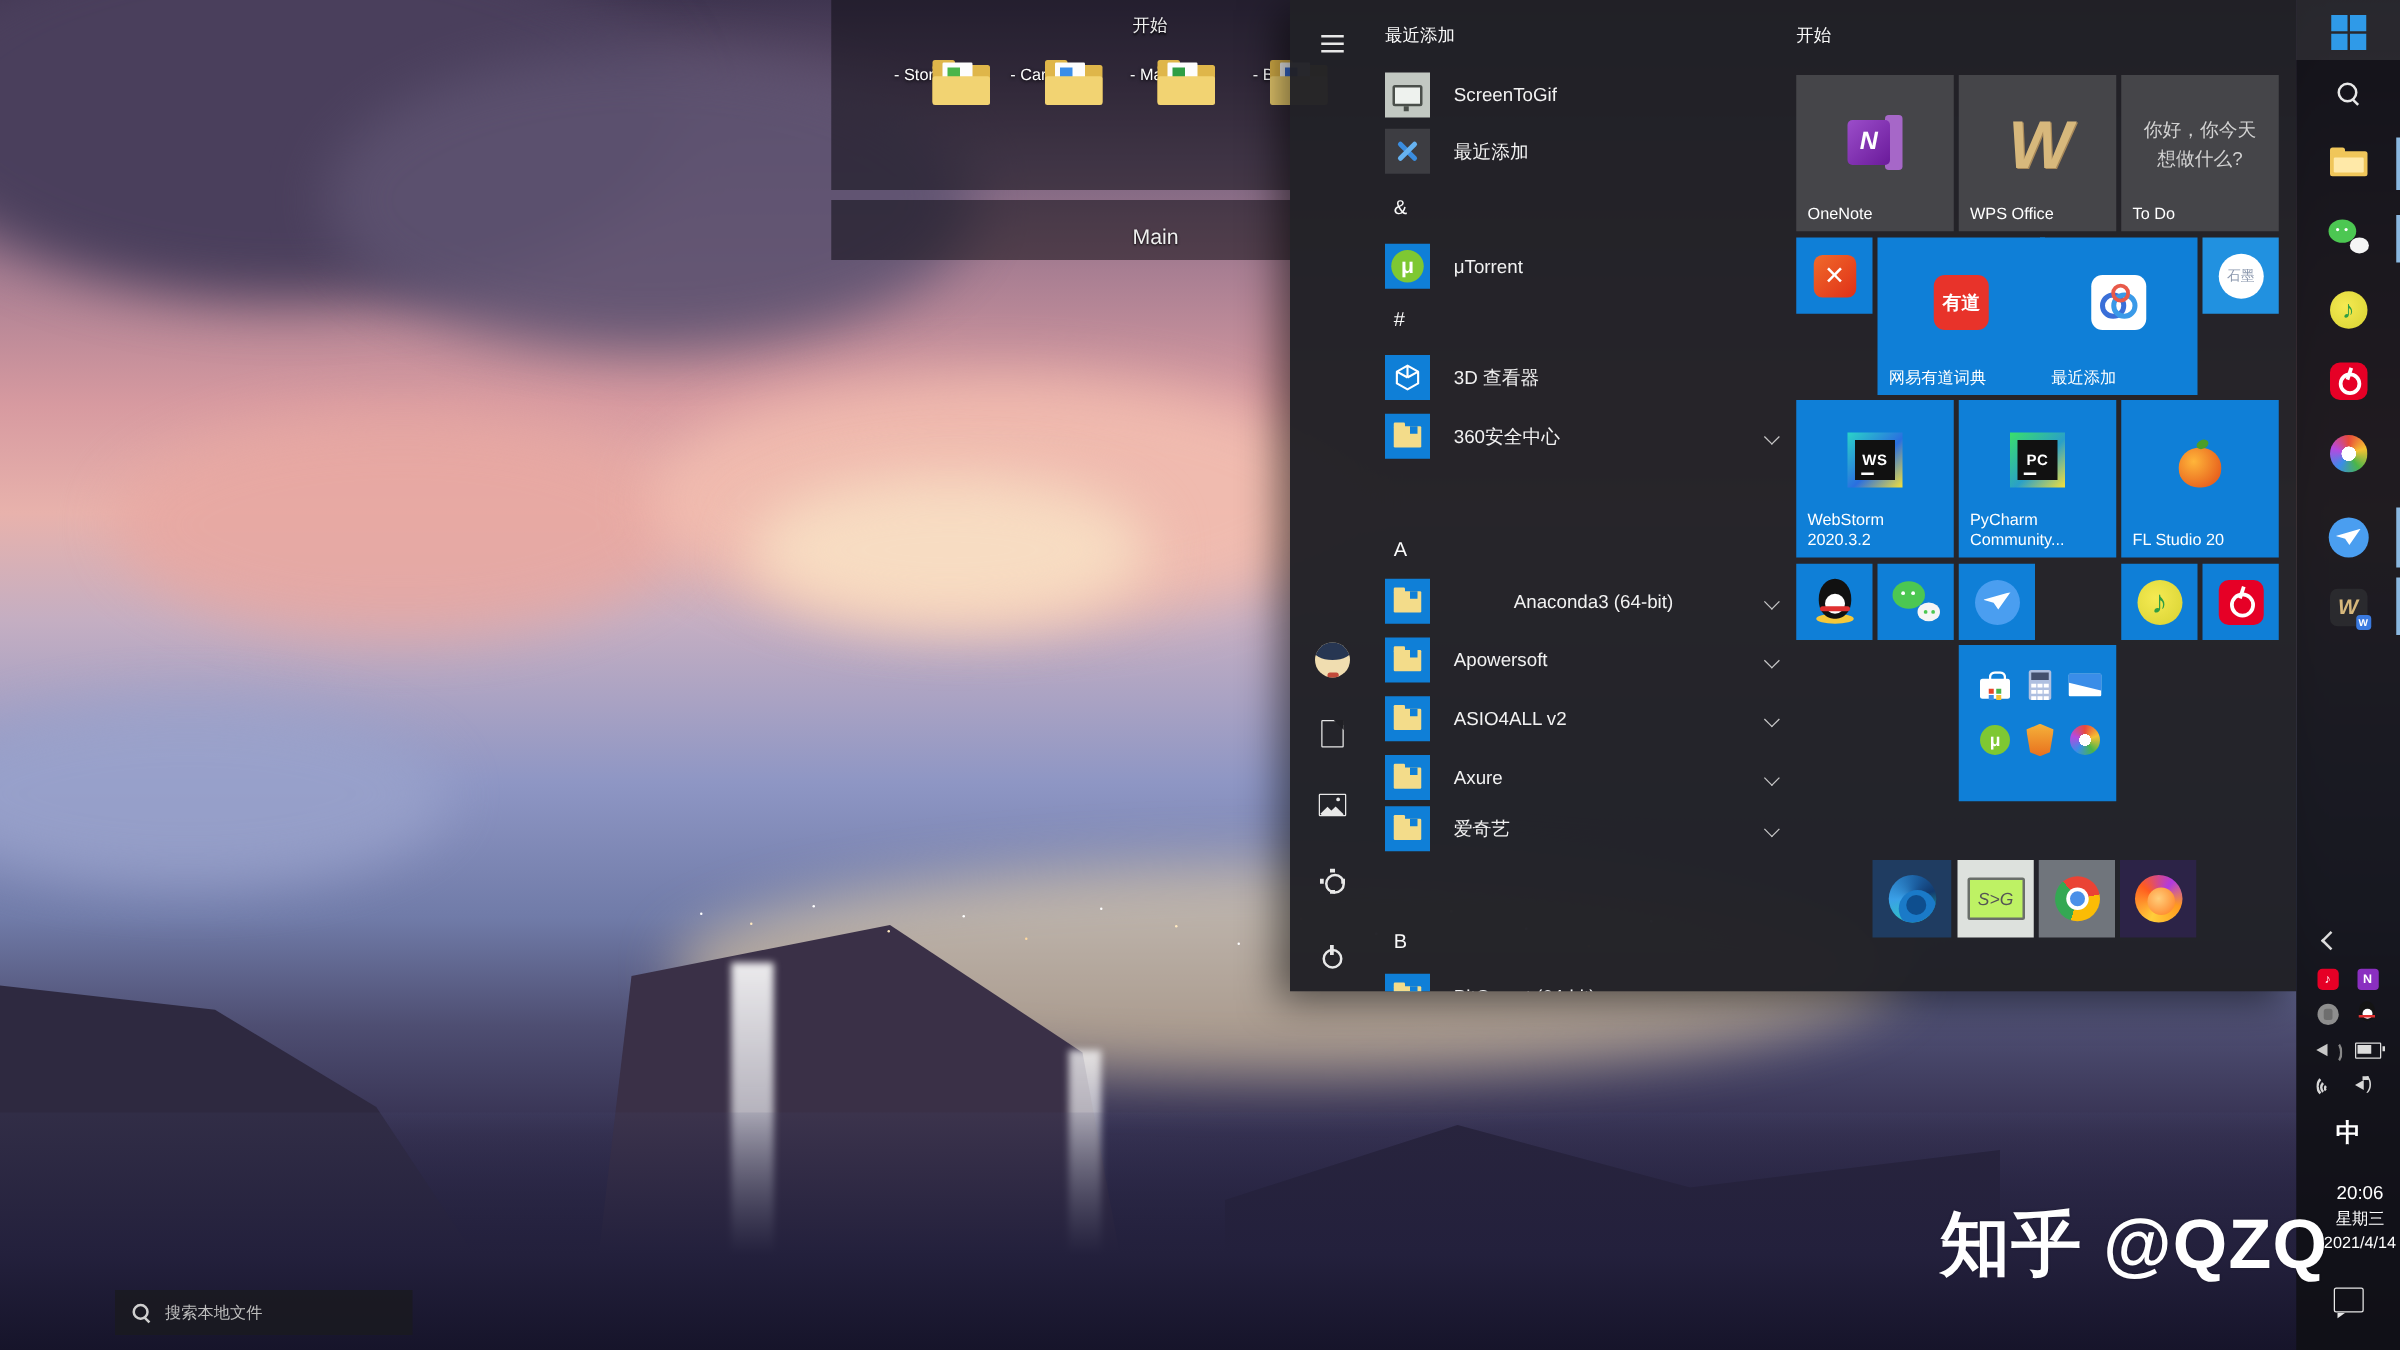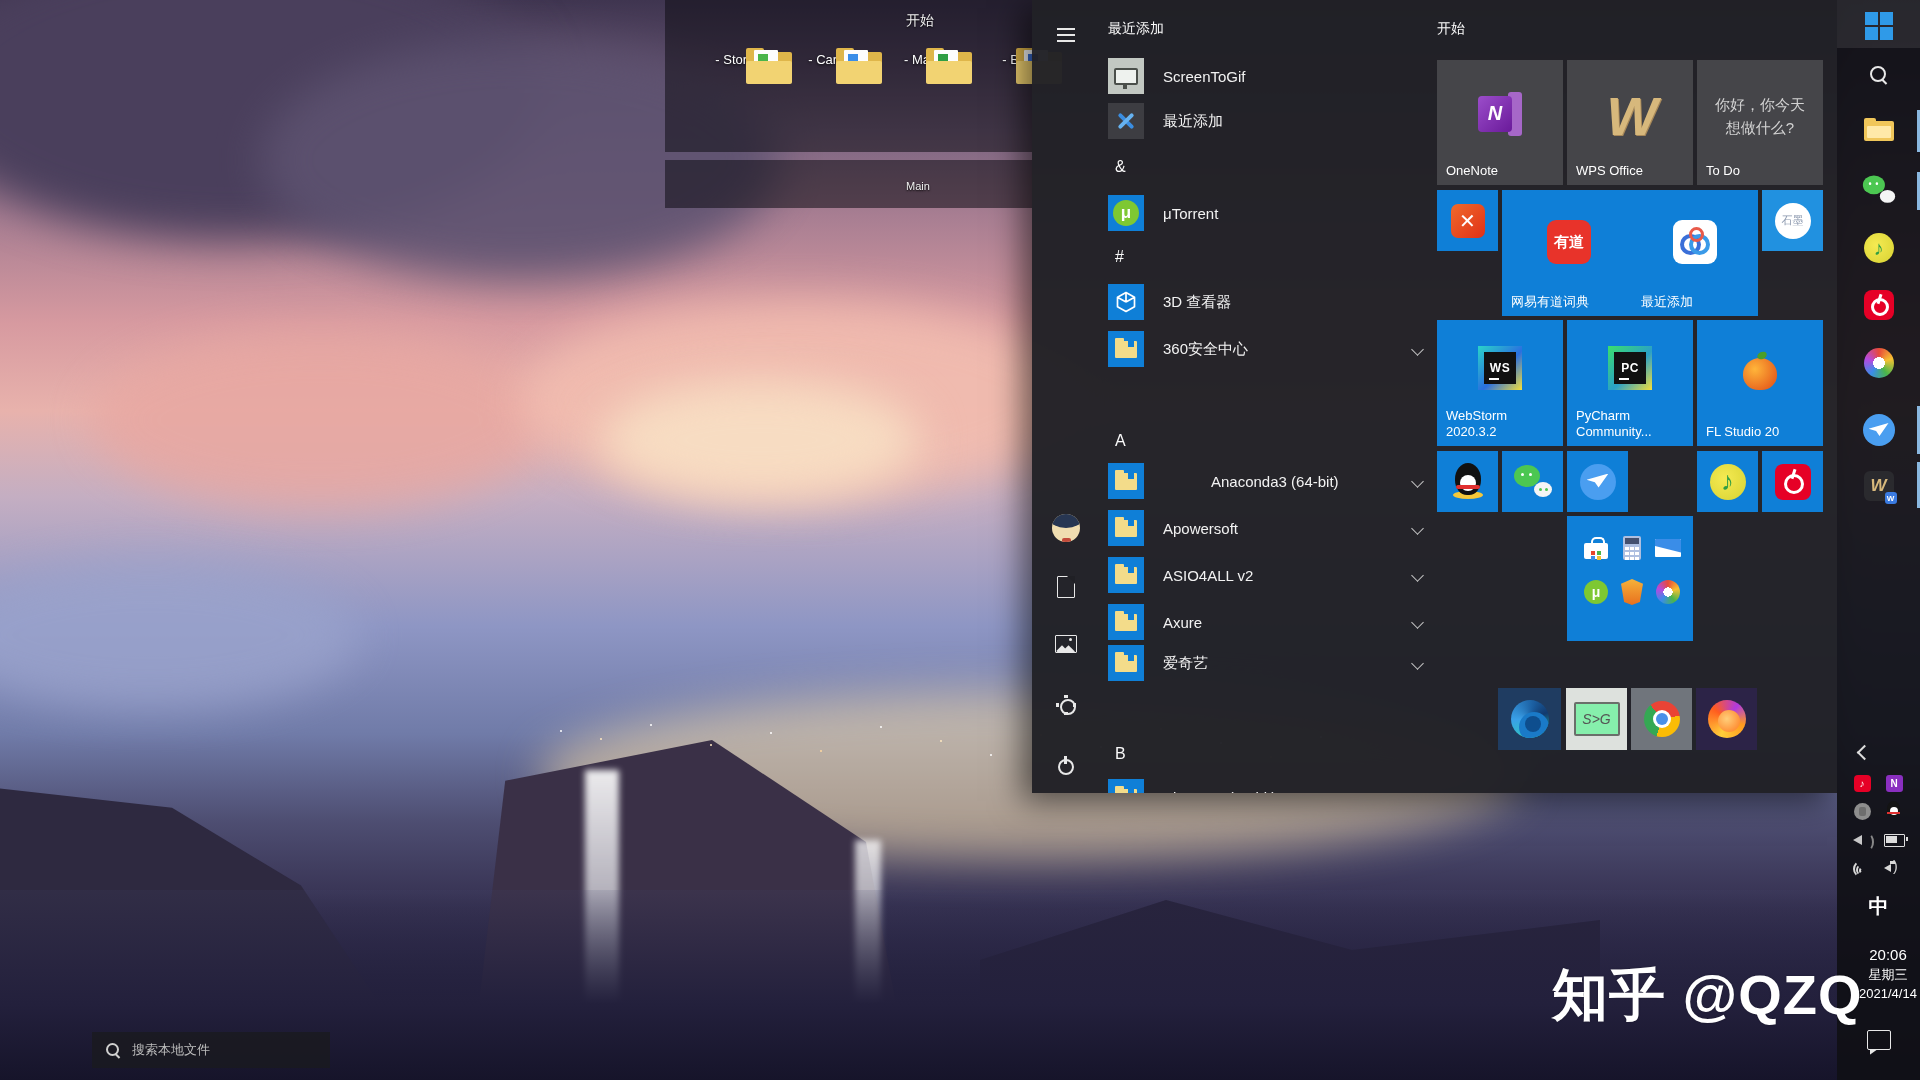--- a/index.html
+++ b/index.html
@@ -227,21 +227,21 @@
     <div class="streak" style="left:585px;top:770px;width:34px;height:310px;background:linear-gradient(180deg,rgba(255,255,255,.9),rgba(210,220,240,.25));"></div>
     <div class="streak" style="left:855px;top:840px;width:26px;height:240px;background:linear-gradient(180deg,rgba(255,255,255,.75),rgba(210,220,240,.2));"></div>
     <div class="cliff" style="left:980px;top:880px;width:620px;height:200px;background:#241f36;clip-path:polygon(0 40%,30% 10%,60% 35%,100% 20%,100% 100%,0 100%);"></div>
     <div class="sea"></div>
     <div class="sparkles" style="left:560px;top:730px;"></div>
   </div>
 
   <div class="band" style="left:665px;top:0;width:367px;height:152px;"></div>
   <div class="band" style="left:665px;top:160px;width:367px;height:48px;"></div>
   <span class="band-title" style="left:906px;top:12px;">开始</span>
-  <span class="band-title" style="left:906px;top:180px;font-size:11px;">Main</span>
+  <span class="band-title" style="left:906px;top:180px;font-size:17px;">Main</span>
 
   <div class="dfolder" style="left:706px;top:48px;">
     <span class="f-ic"><i class="f-back"></i><i class="f-tab"></i><i class="f-page"></i><i class="f-mark" style="background:#4ab54a;"></i><i class="f-front"></i></span>
     <span class="f-label">- Storage -</span>
   </div>
   <div class="dfolder" style="left:796px;top:48px;">
     <span class="f-ic"><i class="f-back"></i><i class="f-tab"></i><i class="f-page"></i><i class="f-mark" style="background:#3a8de8;"></i><i class="f-front"></i></span>
     <span class="f-label">- Career -</span>
   </div>
   <div class="dfolder" style="left:886px;top:48px;">
@@ -551,21 +551,21 @@
     <div class="tile" style="left:466px;top:688px;width:63px;height:62px;background:#1f3c61;">
       <span class="tcenter">
           <span class="edge-ic">
             <i></i>
             <b></b>
           </span>
         </span>
     </div>
     <div class="tile" style="left:534px;top:688px;width:61px;height:62px;background:#dde1dd;">
       <span class="tcenter">
-        <span style="width:42px;height:30px;background:#86efac;border:2px solid #6a6f6a;border-radius:2px;display:flex;align-items:center;justify-content:center;color:#555;font-size:14px;font-style:italic;">S&gt;G</span>
+        <span style="width:42px;height:30px;background:#bef264;border:2px solid #6a6f6a;border-radius:2px;display:flex;align-items:center;justify-content:center;color:#555;font-size:14px;font-style:italic;">S&gt;G</span>
         </span>
     </div>
     <div class="tile" style="left:599px;top:688px;width:61px;height:62px;background:#70757c;">
       <span class="tcenter">
           <span class="chrome-ic">
             <i></i>
             <b></b>
           </span>
         </span>
     </div>

